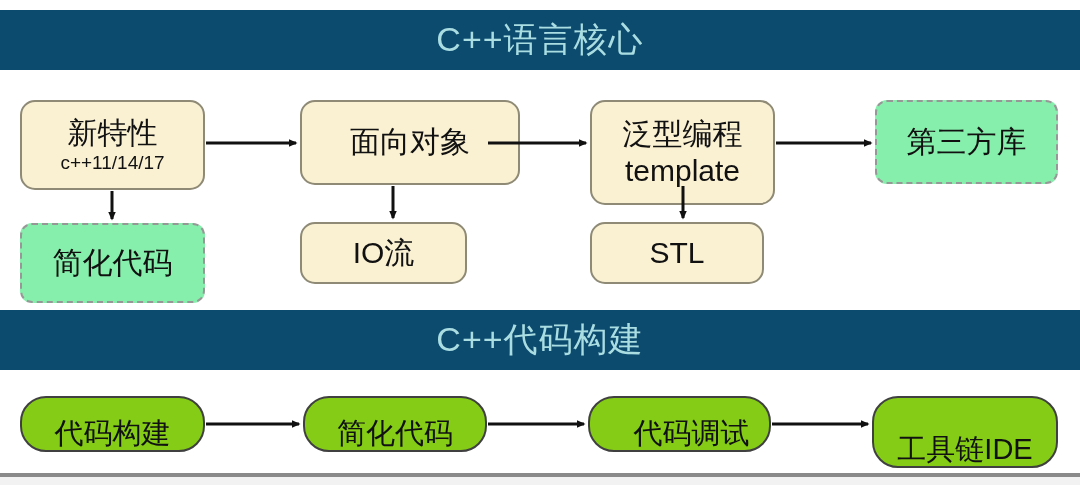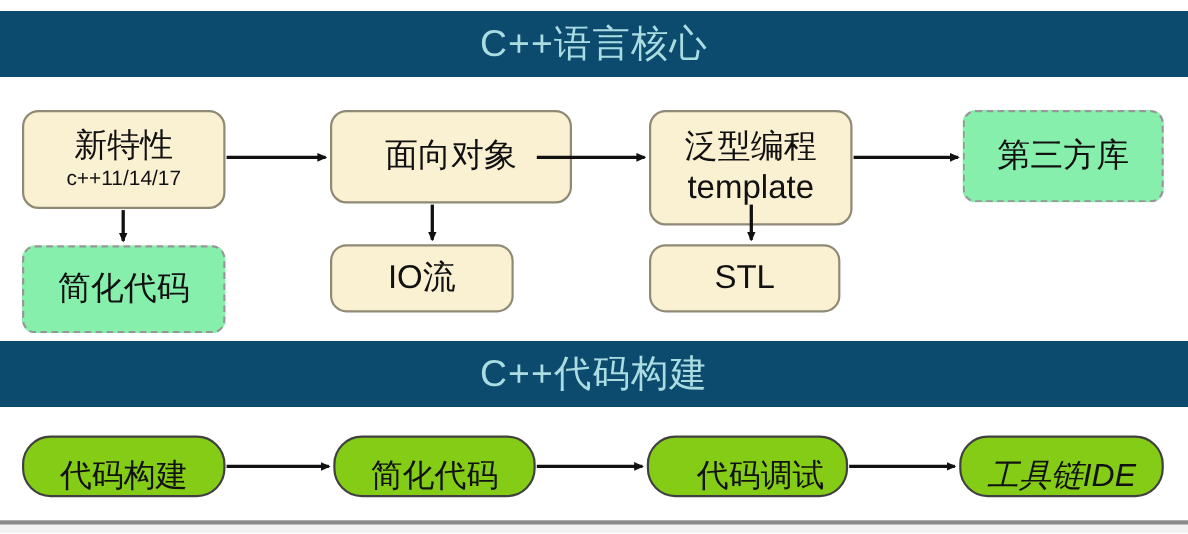--- a/index.html
+++ b/index.html
@@ -71,21 +71,21 @@
 
   
   #box-simplified   { left: 20px;  top: 223px; width: 185px; height: 80px; }
   #box-io           { left: 300px; top: 222px; width: 167px; height: 62px; }
   #box-stl          { left: 590px; top: 222px; width: 174px; height: 62px; }
 
   
   #box-build        { left: 20px;  top: 396px; width: 185px; height: 56px; }
   #box-unit-test    { left: 303px; top: 396px; width: 184px; height: 56px; }
   #box-debug        { left: 588px; top: 396px; width: 183px; height: 56px; padding-left: 24px; }
-  #box-toolchain    { left: 872px; top: 396px; width: 186px; height: 56px; font-style: italic; }
+  #box-toolchain    { left: 872px; top: 396px; width: 186px; height: 72px; }
 
   .arrow-layer {
     position: absolute;
     left: 0; top: 0;
     width: 1080px; height: 485px;
     pointer-events: none;
   }
 
   .bottom-bar-line {
     position: absolute;

